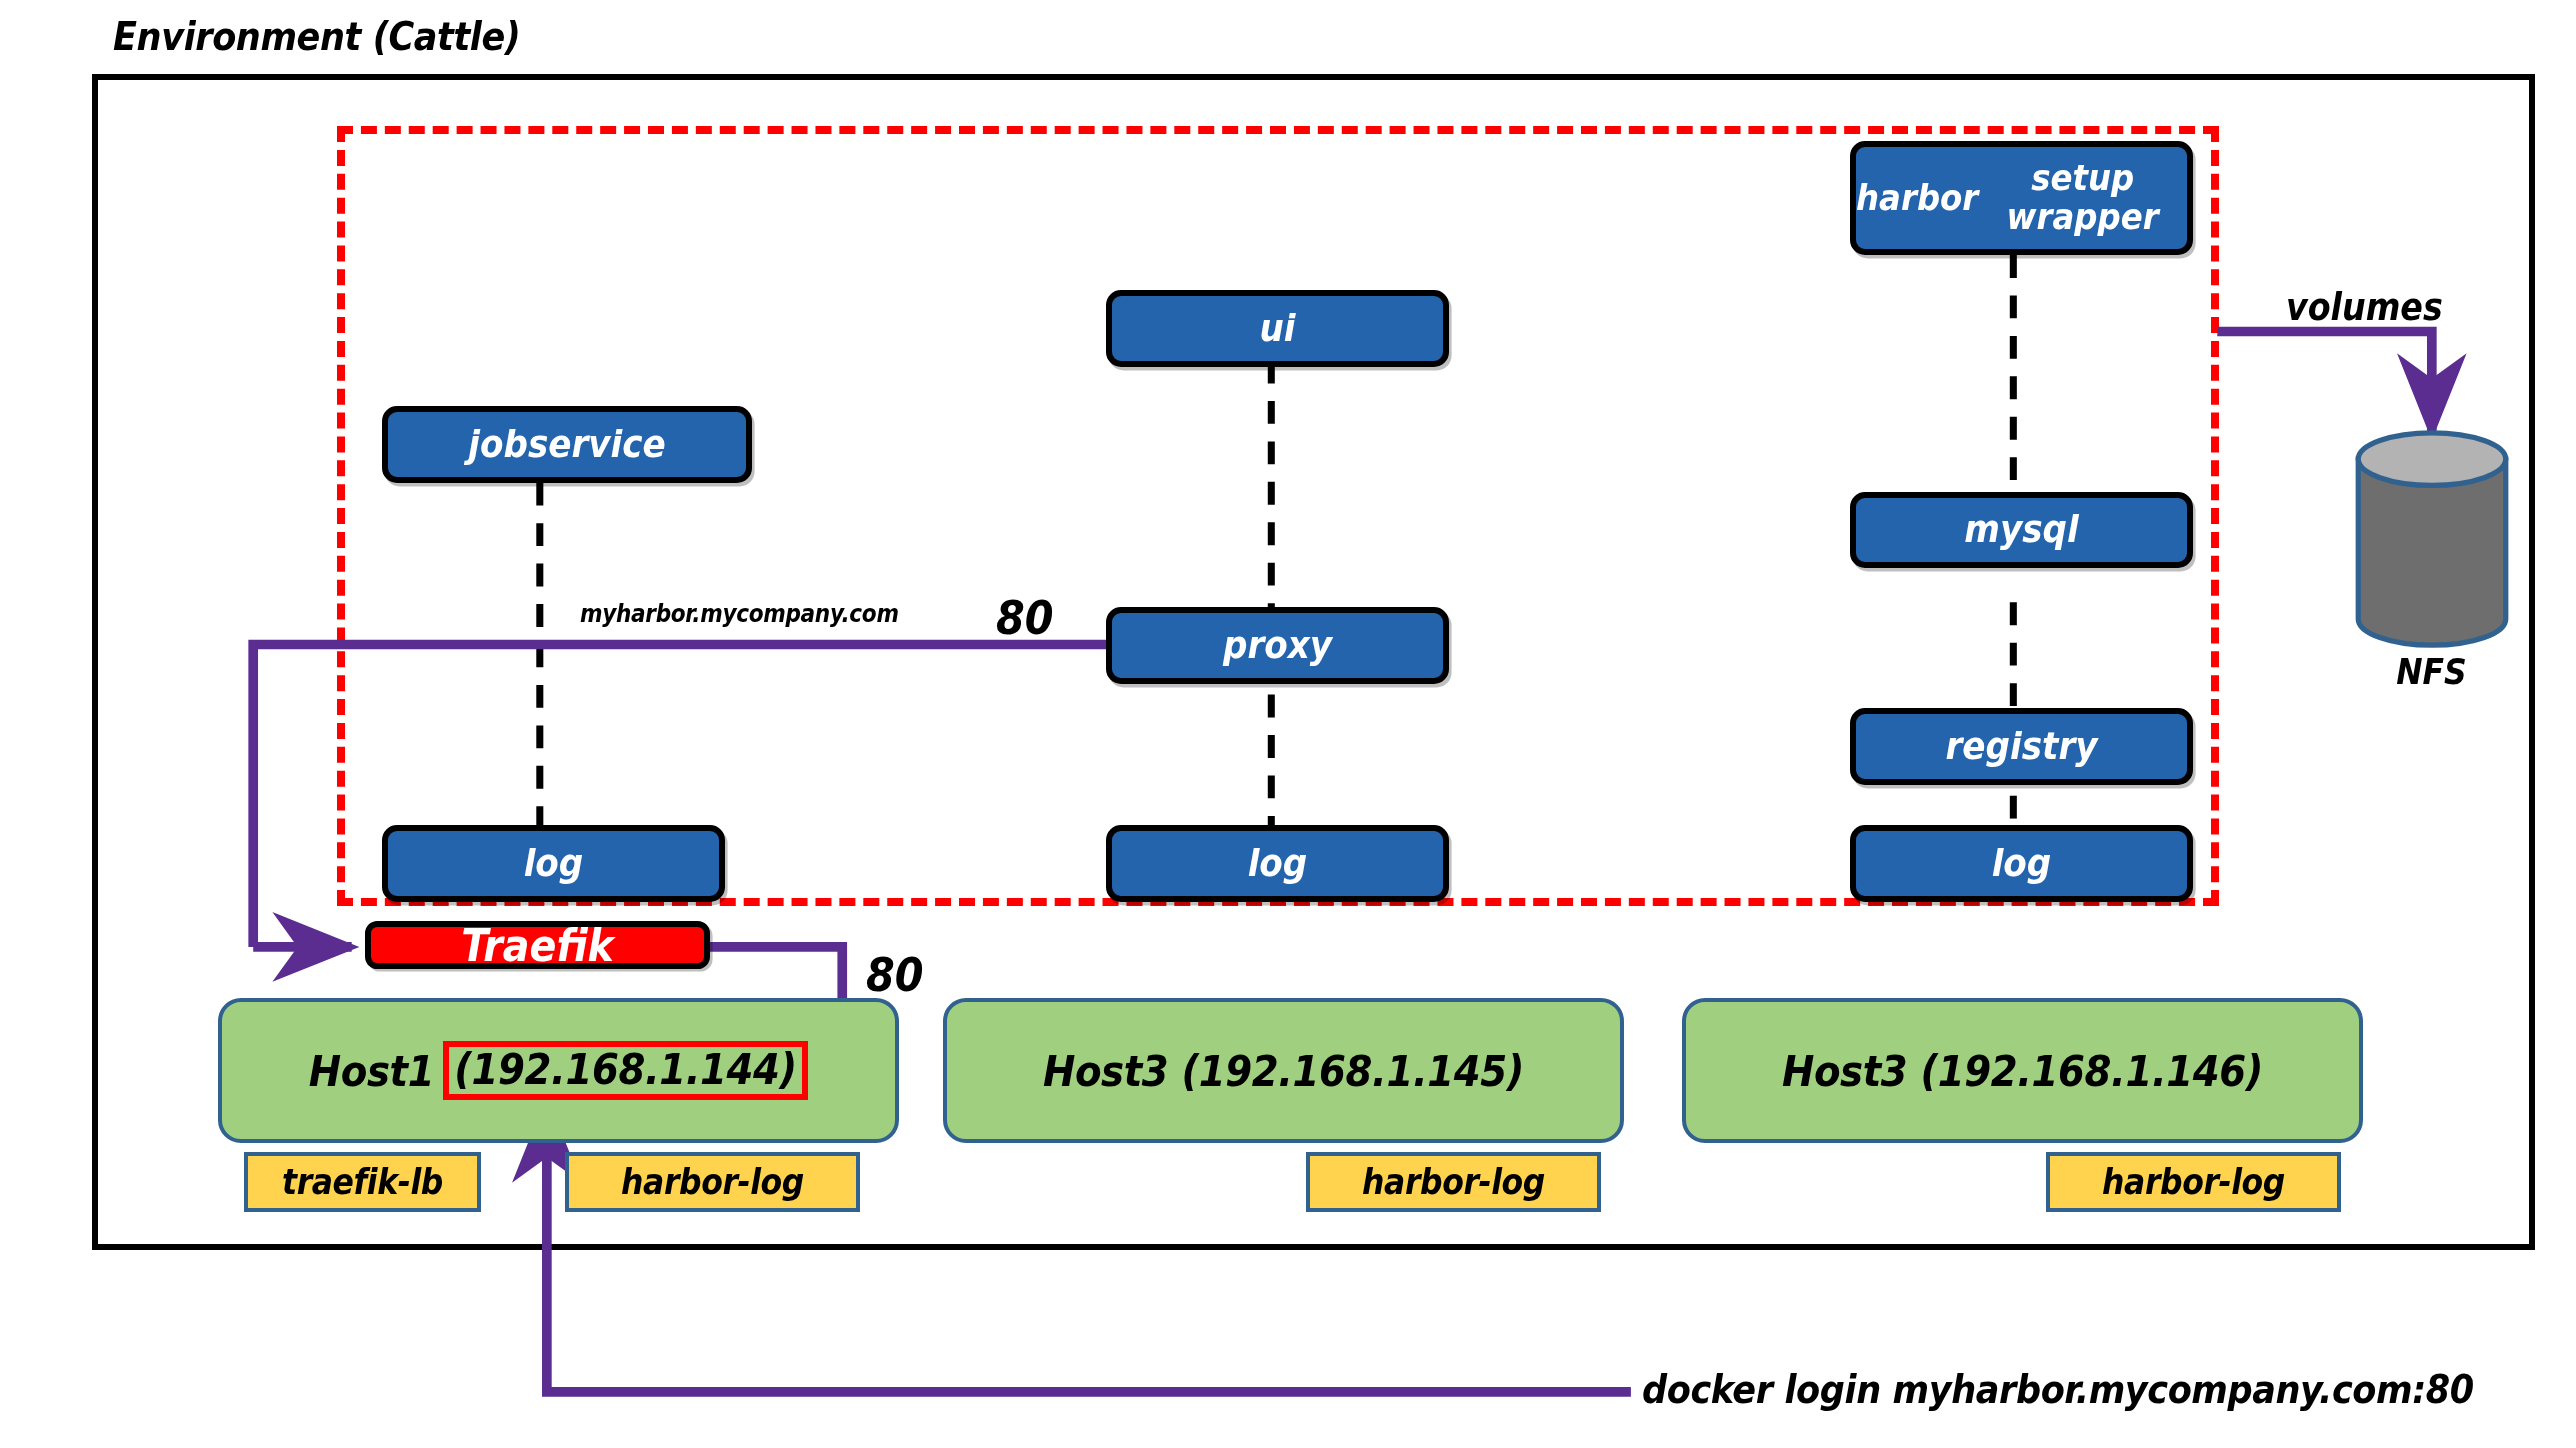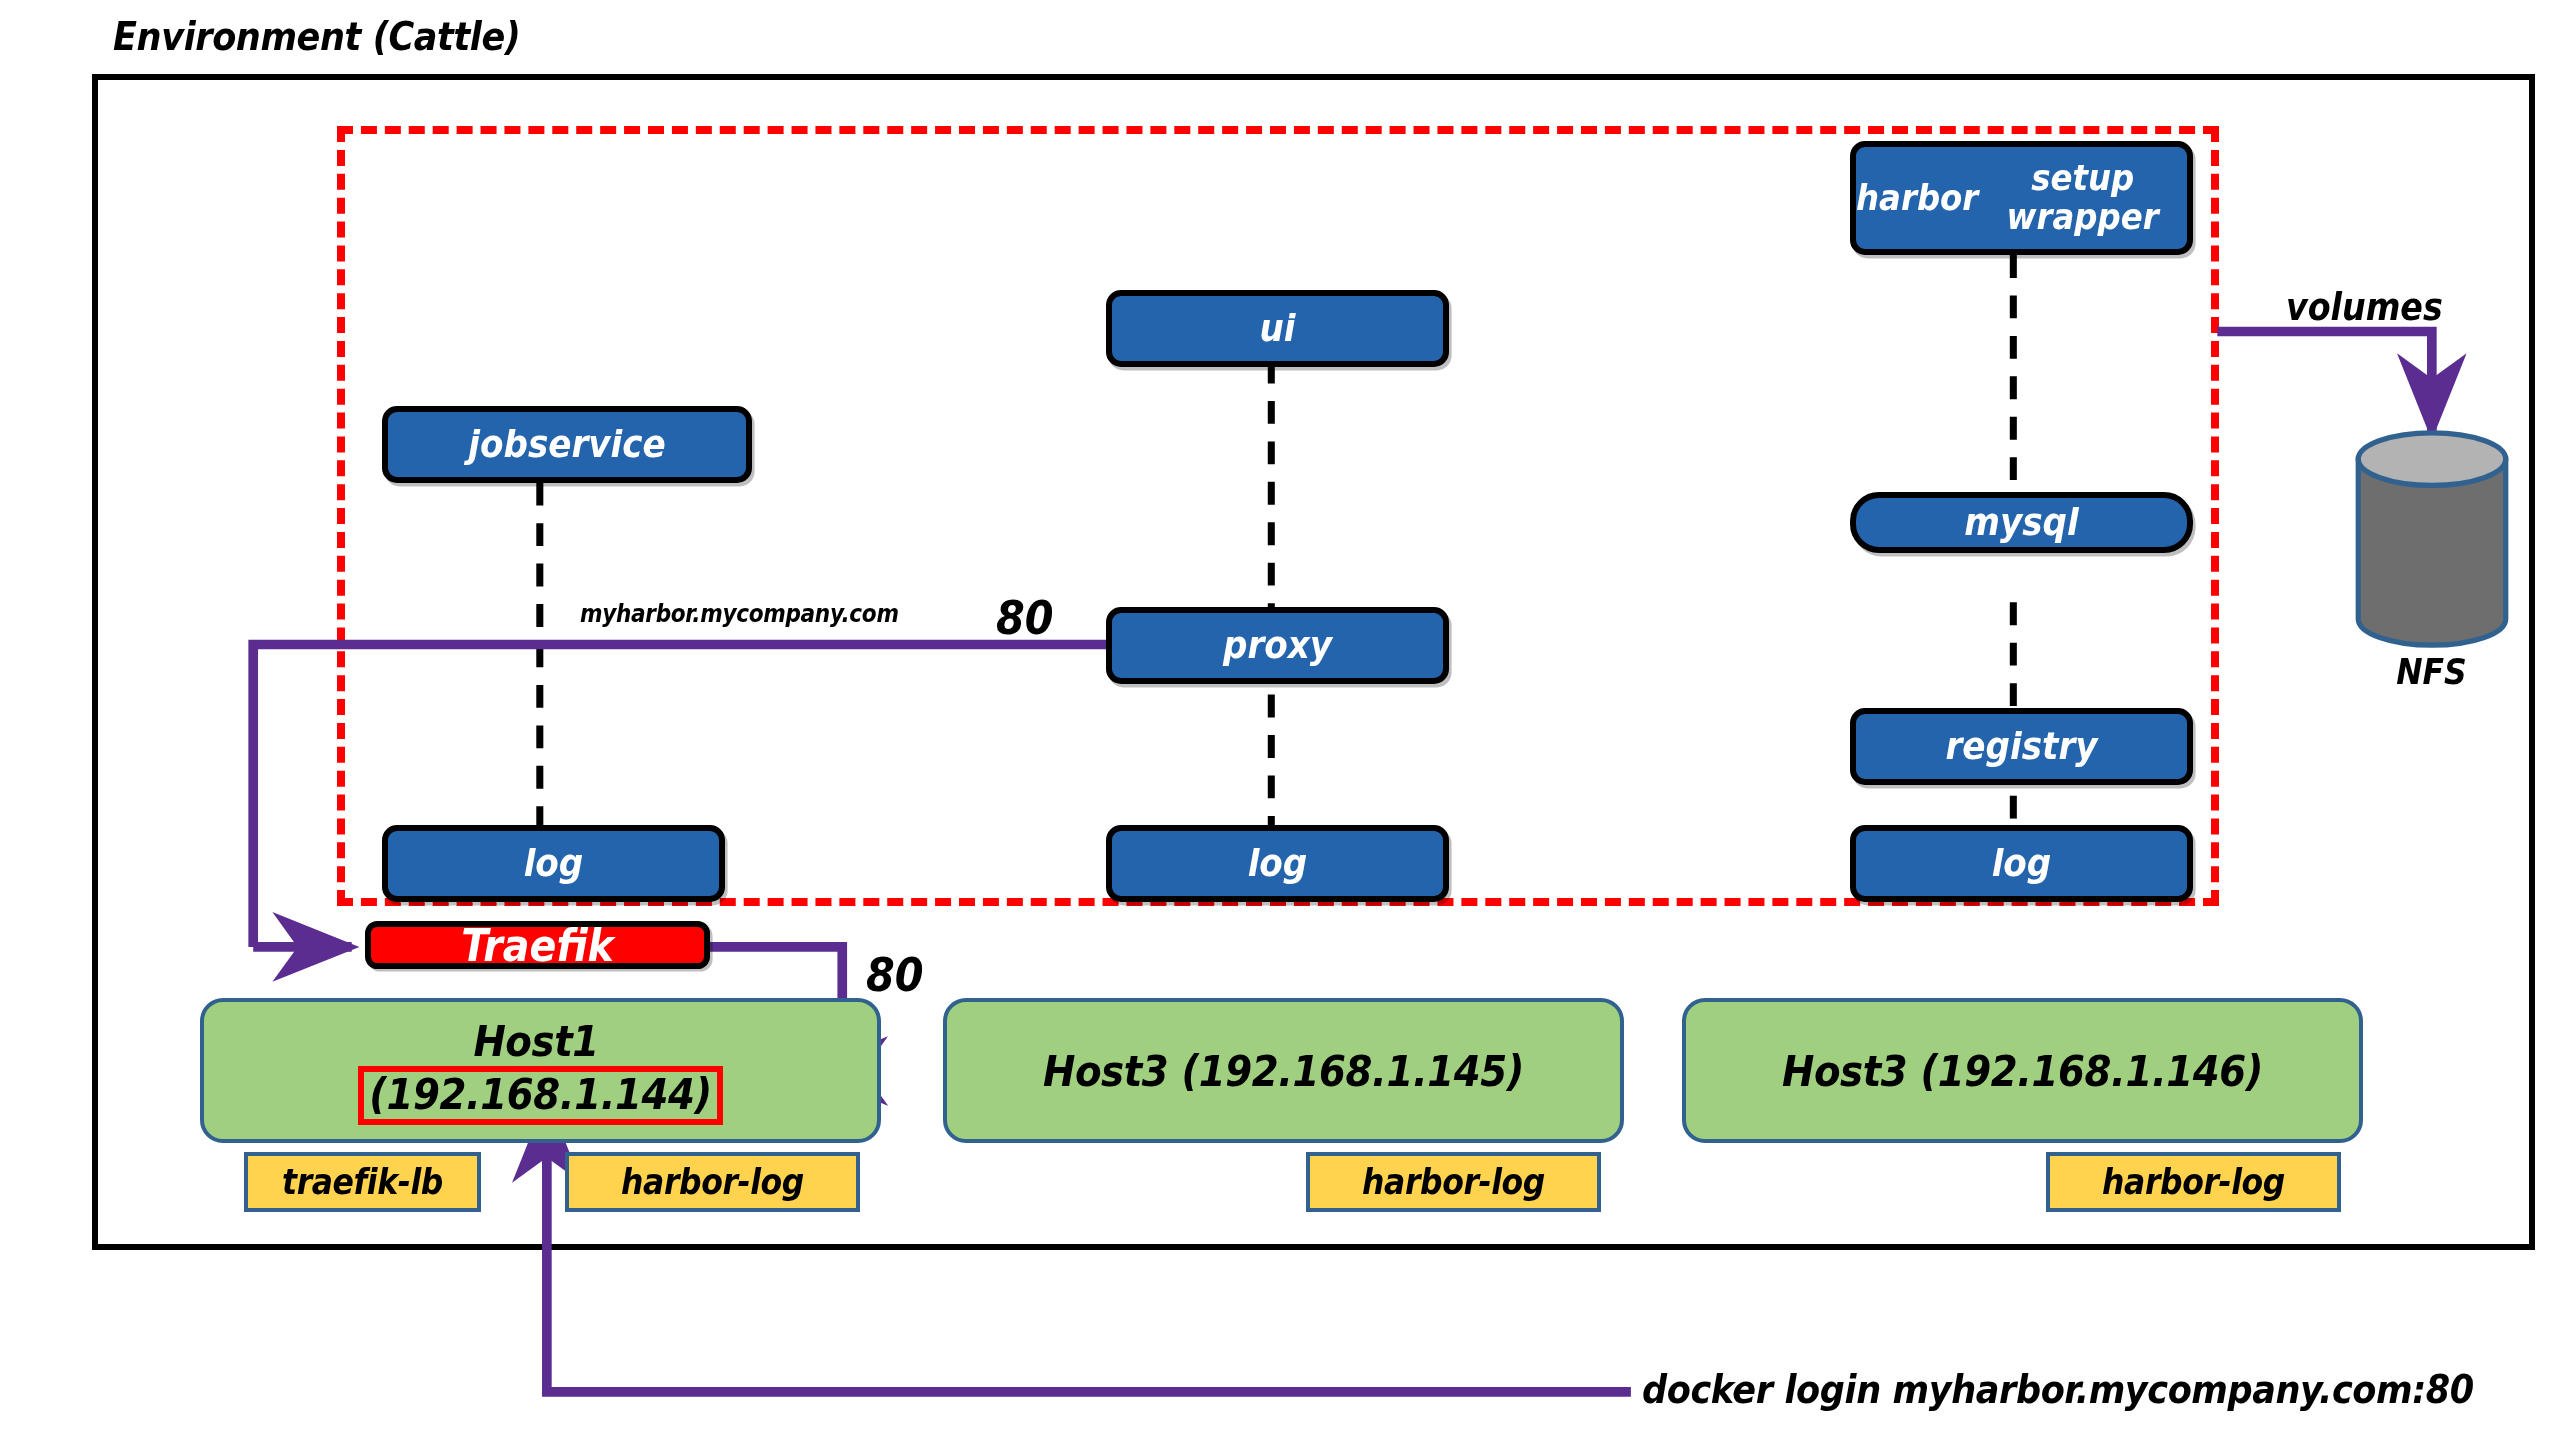--- a/index.html
+++ b/index.html
@@ -150,21 +150,21 @@
     <span>proxy</span>
   </div>
   <div class="svc" style="left:1106px;top:825px;width:343px;height:77px;">
     <span>log</span>
   </div>
 
   <div class="svc two-line" style="left:1850px;top:141px;width:343px;height:114px;">
     <span>harbor</span>
     <span>setup wrapper</span>
   </div>
-  <div class="svc" style="left:1850px;top:492px;width:343px;height:61px;border-radius:29px;">
+  <div class="svc" style="left:1850px;top:492px;width:343px;height:76px;">
     <span>mysql</span>
   </div>
   <div class="svc" style="left:1850px;top:708px;width:343px;height:77px;">
     <span>registry</span>
   </div>
   <div class="svc" style="left:1850px;top:825px;width:343px;height:77px;">
     <span>log</span>
   </div>
 
   <div class="traefik">
@@ -178,21 +178,21 @@
   <div class="anno docker" style="left:1642px;top:1367px;">docker login myharbor.mycompany.com:80</div>
 
   <div class="nfs-wrap">
     <svg width="158" height="220" viewBox="0 0 180 250">
       <path d="M6,34 L6,216 A84,30 0 0 0 174,216 L174,34 Z" fill="#6e6e6e" stroke="#31628f" stroke-width="6"></path>
       <ellipse cx="90" cy="34" rx="84" ry="30" fill="#b3b3b3" stroke="#31628f" stroke-width="6"></ellipse>
     </svg>
   </div>
   <div class="nfs-label">NFS</div>
 
-  <div class="host" style="left:200px;top:998px;width:681px;height:145px;flex-direction:column;">
+  <div class="host" style="left:218px;top:998px;width:681px;height:145px;">
     <span class="plain">Host1</span>
     <span class="ip-highlight">(192.168.1.144)</span>
   </div>
 
   <div class="host" style="left:943px;top:998px;width:681px;height:145px;font-style:italic;">
     <span>Host3 (192.168.1.145)</span>
   </div>
 
   <div class="host" style="left:1682px;top:998px;width:681px;height:145px;">
     <span>Host3 (192.168.1.146)</span>

